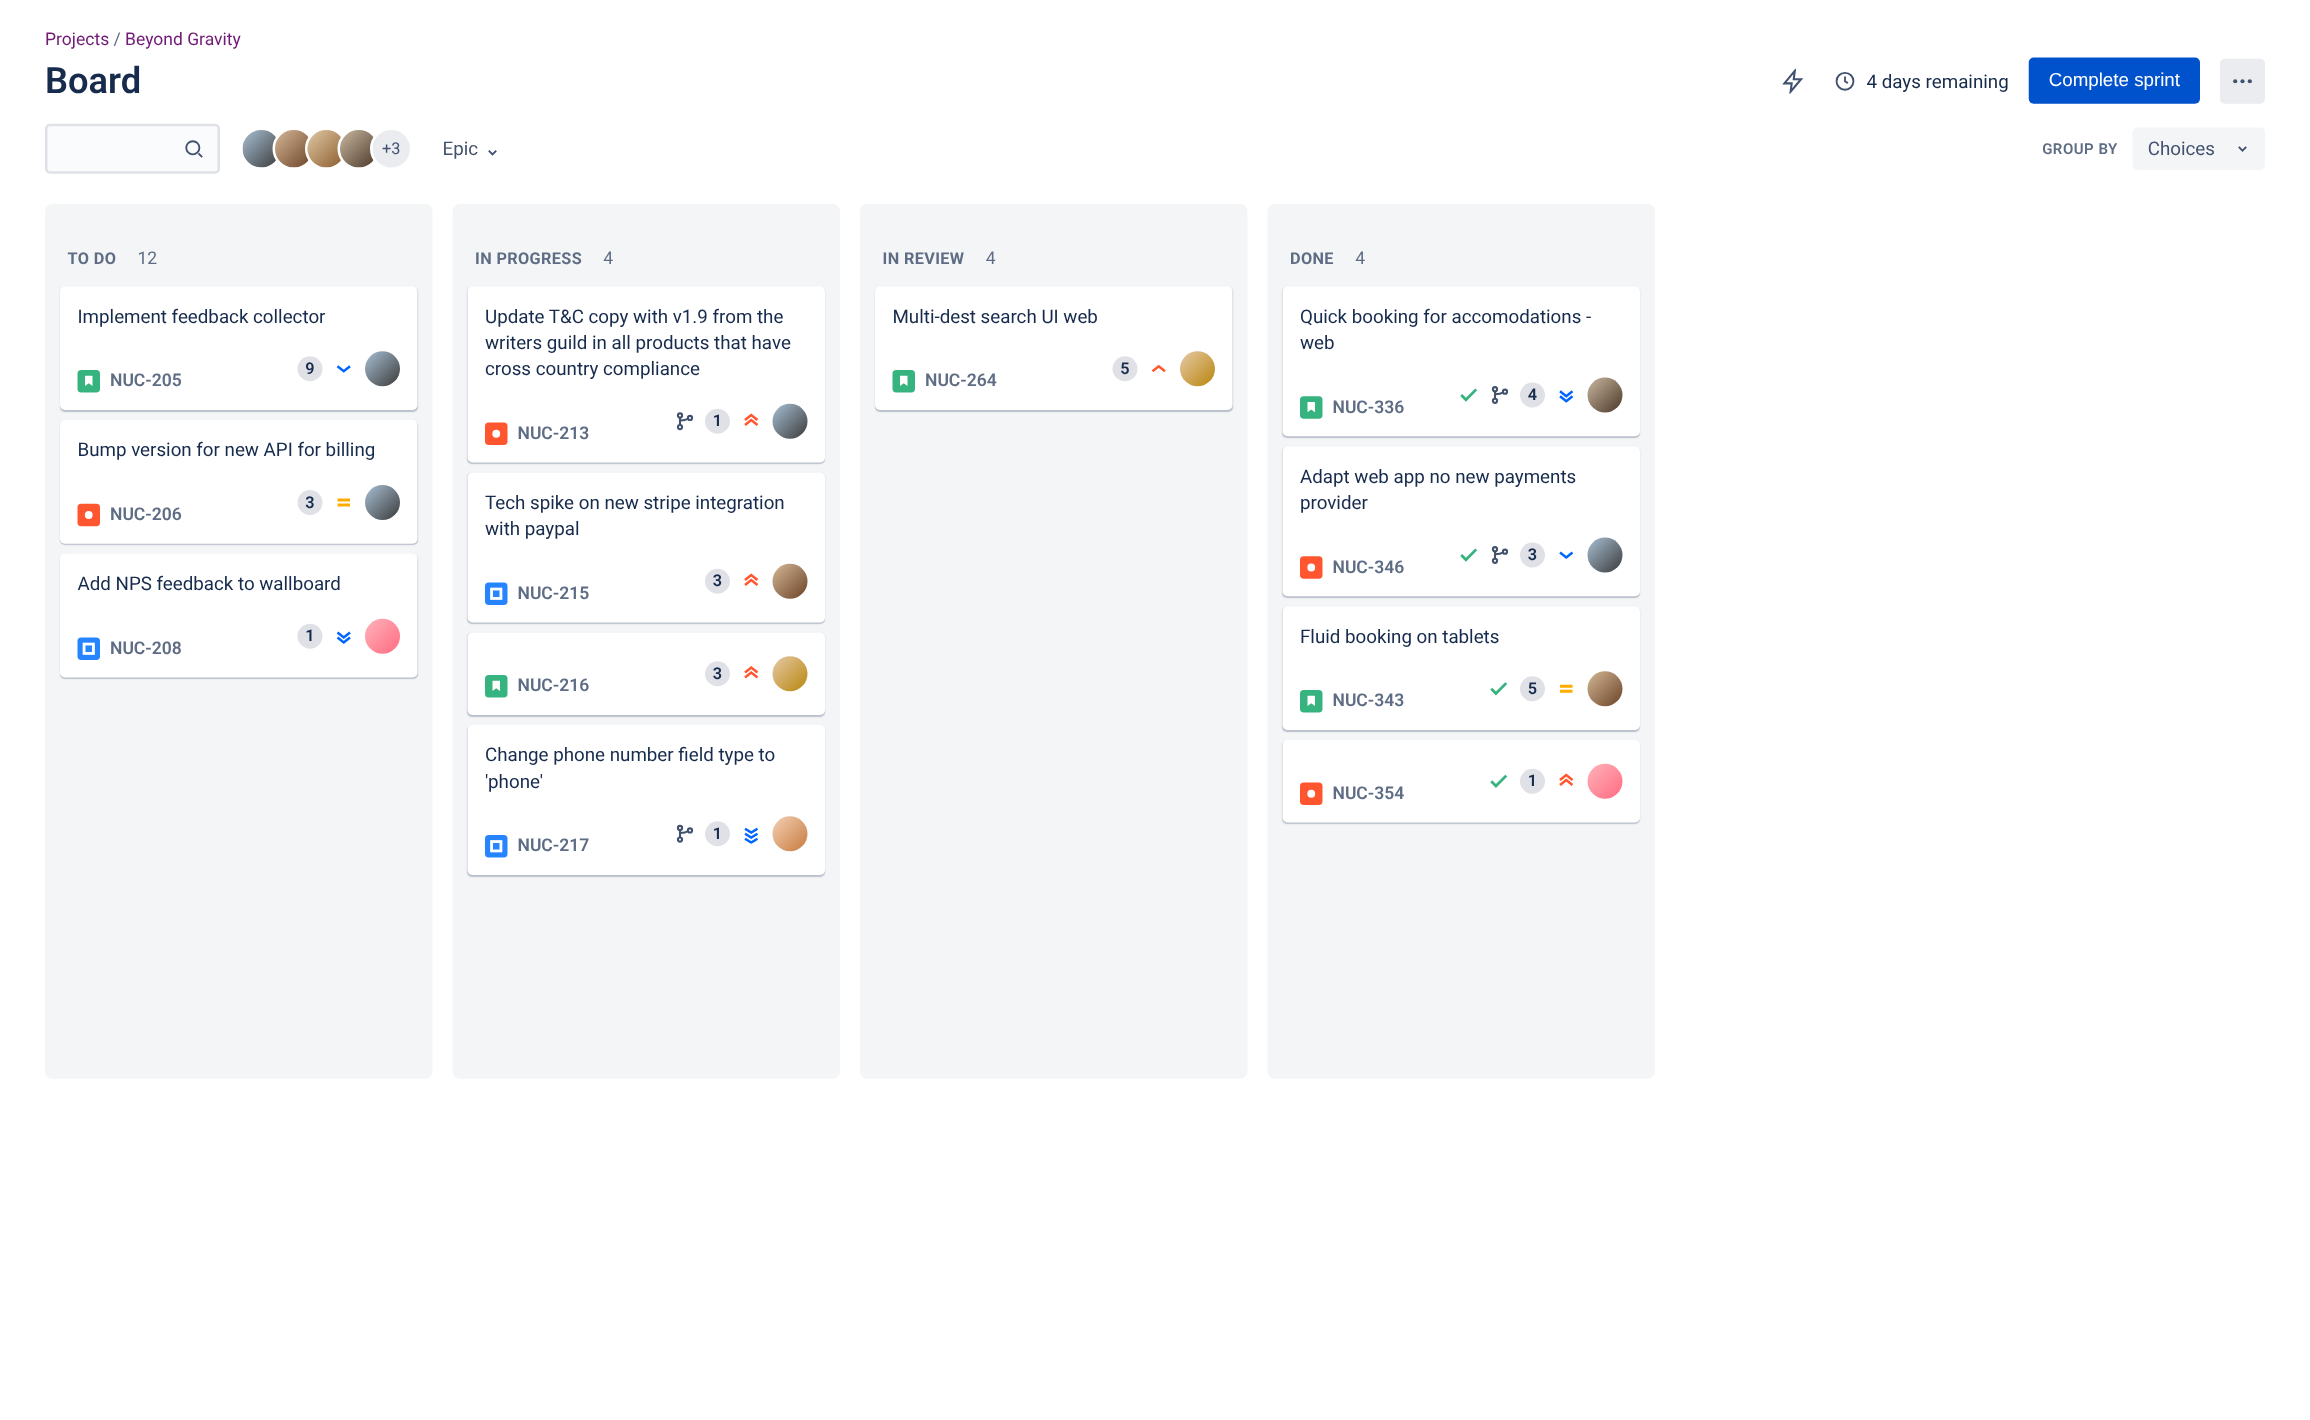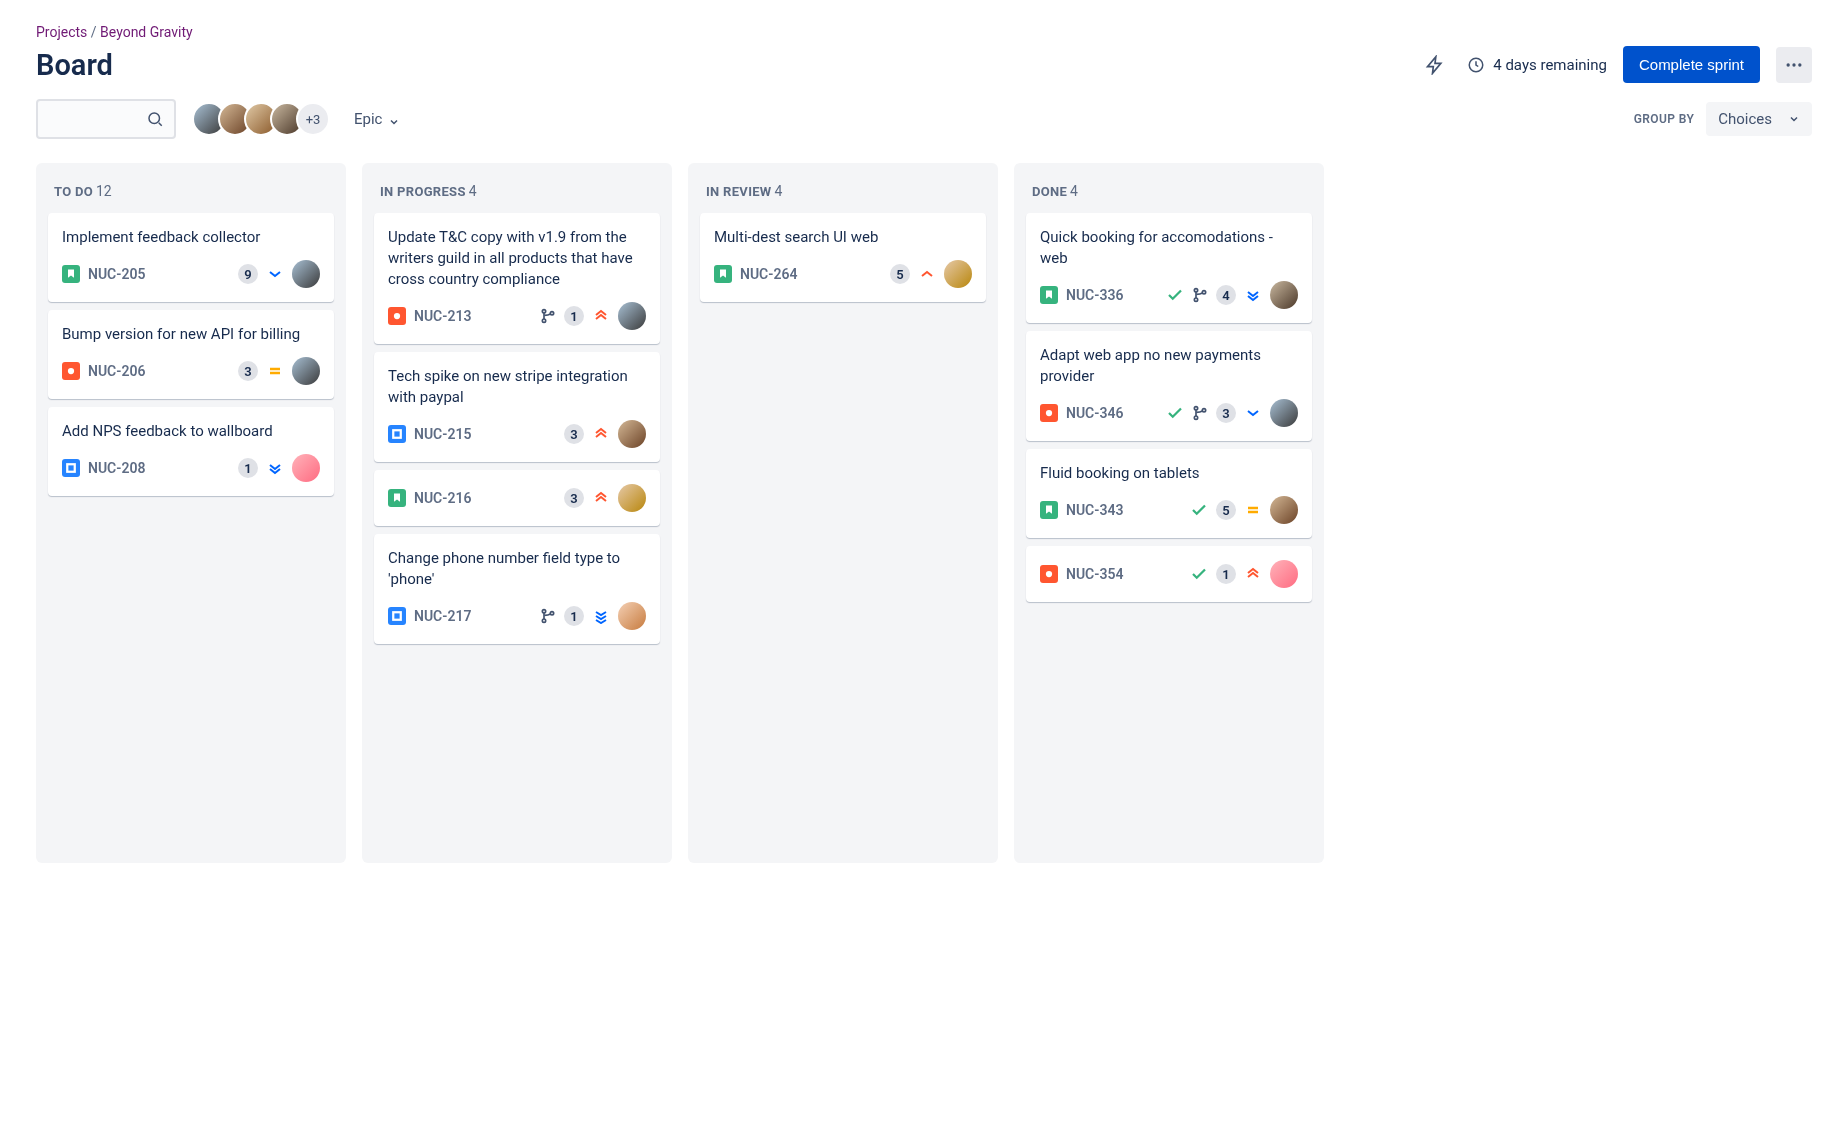--- a/index.html
+++ b/index.html
@@ -27,28 +27,28 @@
 .avatar { width: 34px; height: 34px; border-radius: 50%; border: 2px solid #fff; margin-left: -8px; background: #ccc; display: inline-block; overflow: hidden; }
 .avatar:first-child { margin-left: 0; }
 .avatar-more { width: 34px; height: 34px; border-radius: 50%; background: #EBECF0; color: #42526E; font-size: 13px; display: inline-flex; align-items: center; justify-content: center; margin-left: -8px; border: 2px solid #fff; }
 .epic-select { display: inline-flex; align-items: flex-end; gap: 6px; color: #42526E; font-size: 15px; padding: 6px 8px; cursor: pointer; border-radius: 4px; }
 .toolbar-right { display: flex; align-items: center; gap: 12px; }
 .groupby-label { color: #5E6C84; font-size: 12px; font-weight: 600; letter-spacing: 0.4px; }
 .choices-select { display: inline-flex; align-items: center; gap: 16px; background: #F4F5F7; border-radius: 4px; padding: 8px 12px; font-size: 15px; color: #42526E; cursor: pointer; }
 
 .board { display: flex; gap: 16px; align-items: flex-start; }
 .column { background: #F4F5F7; border-radius: 6px; padding: 12px; width: 310px; flex-shrink: 0; min-height: 700px; }
-.col-header { display: flex; align-items: center; gap: 3px; padding: 8px 6px 14px 6px; }
+.col-header { display: flex; align-items: center; gap: 17px; padding: 8px 6px 14px 6px; margin-top: 16px; }
 .col-title { color: #5E6C84; font-size: 13px; font-weight: 700; letter-spacing: 0.3px; }
 .col-count { color: #5E6C84; font-size: 14px; }
 
 .card { background: #fff; border-radius: 4px; padding: 14px; margin-bottom: 8px; box-shadow: 0 1px 1px rgba(9,30,66,0.25); cursor: pointer; }
 .card-title { font-size: 15px; color: #172B4D; line-height: 1.4; margin-bottom: 12px; }
 .card-footer { display: flex; align-items: center; justify-content: space-between; }
-.card-left { display: flex; align-items: center; gap: 8px; }
+.card-left { display: flex; align-items: center; gap: 8px; margin-top: 20px; }
 .card-right { display: flex; align-items: center; gap: 8px; }
 .issue-icon { width: 18px; height: 18px; border-radius: 3px; display: inline-flex; align-items: center; justify-content: center; }
 .issue-icon.story { background: #36B37E; }
 .issue-icon.bug { background: #FF5630; }
 .issue-icon.task { background: #2684FF; }
 .issue-key { color: #5E6C84; font-size: 14px; font-weight: 600; }
 .badge { background: #DFE1E6; color: #172B4D; border-radius: 10px; min-width: 20px; height: 20px; padding: 0 6px; font-size: 13px; font-weight: 600; display: inline-flex; align-items: center; justify-content: center; }
 .priority { display: inline-flex; width: 18px; height: 18px; align-items: center; justify-content: center; }
 .assignee { width: 28px; height: 28px; border-radius: 50%; background: #ccc; display: inline-block; }
 .branch-icon { color: #42526E; display: inline-flex; }

